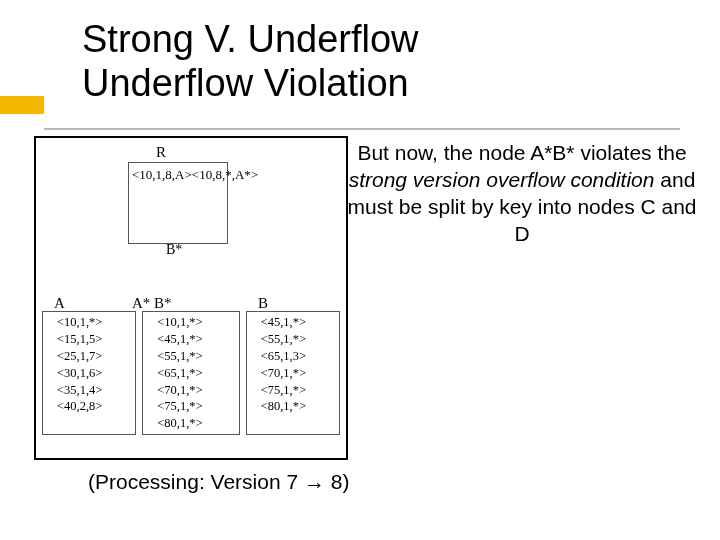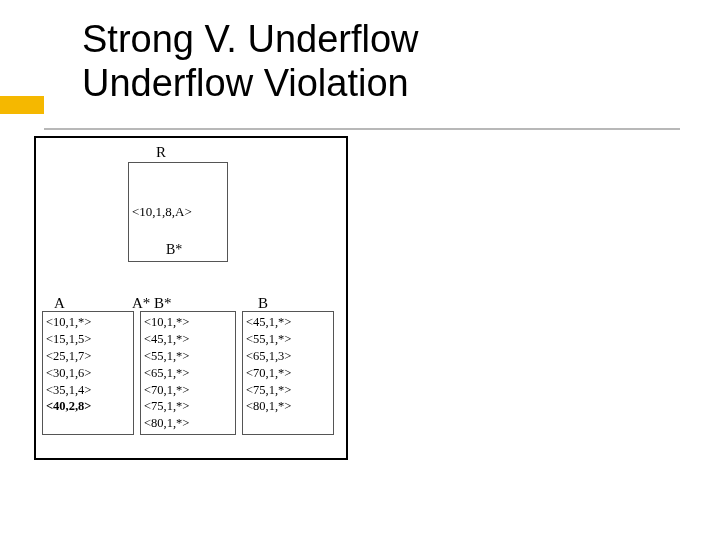--- a/index.html
+++ b/index.html
@@ -9,28 +9,28 @@
               background:#f5b800;}
   .title{position:absolute;left:82px;top:18px;font-size:38px;
          font-family:Verdana,Arial,sans-serif;line-height:1.15;width:520px;}
   .rule{position:absolute;left:44px;top:128px;width:636px;height:0;
         border-top:2px solid #b8b8b8;}
   .diagram{position:absolute;left:34px;top:136px;width:310px;height:320px;
            border:2px solid #000;background:#fff;font-family:"Times New Roman",serif;
            font-size:15px;line-height:1.35;}
   .root-lbl{position:absolute;left:120px;top:4px;}
   .rbox{position:absolute;left:92px;top:24px;width:92px;height:74px;
-        border:1px solid #555;padding:12px 3px;font-size:13px;
-        display:flex;flex-direction:column;justify-content:space-around;}
+        border:1px solid #555;padding:3px 3px;font-size:13px;
+        display:flex;flex-direction:row;justify-content:space-around;}
   .bstar{position:absolute;left:130px;top:103px;font-size:14px;}
   .leaf-lbls{position:absolute;top:155px;left:0;width:310px;}
   .leaf-lbl{position:absolute;top:0;font-size:15px;}
   .leafrow{position:absolute;top:173px;left:6px;width:298px;
            display:flex;gap:6px;}
-  .leafbox{border:1px solid #555;width:84px;padding:2px 3px;font-size:12.5px;
+  .leafbox{border:1px solid #555;width:84px;padding:2px 14px;font-size:12.5px;
            display:flex;flex-direction:column;line-height:1.35;}
   .leafbox.wide{width:88px;}
   .body-text{position:absolute;left:342px;top:140px;width:360px;
              font-size:21px;text-align:center;
              font-family:Verdana,Arial,sans-serif;line-height:1.28;}
   .body-text .italic{font-style:italic;}
   .caption{position:absolute;left:88px;top:470px;font-size:21px;
            font-family:Arial,Helvetica,sans-serif;}
   .arrow{font-family:Arial,sans-serif;}
 </style>
@@ -45,37 +45,38 @@
     <span>Strong V. Underflow</span><br>
     <span>Underflow Violation</span>
   </div>
 
   <div class="rule"></div>
 
   <div class="diagram">
     <div class="root-lbl">R</div>
     <div class="rbox">
       <div>&lt;10,1,8,A&gt;</div>
+      <div>&lt;10,8,*,A*&gt;</div>
     </div>
     <div class="bstar">B*</div>
 
     <div class="leaf-lbls">
       <span class="leaf-lbl" style="left:18px">A</span>
       <span class="leaf-lbl" style="left:96px">A* B*</span>
       <span class="leaf-lbl" style="left:222px">B</span>
     </div>
 
     <div class="leafrow">
       <div class="leafbox">
         <span>&lt;10,1,*&gt;</span>
         <span>&lt;15,1,5&gt;</span>
         <span>&lt;25,1,7&gt;</span>
         <span>&lt;30,1,6&gt;</span>
         <span>&lt;35,1,4&gt;</span>
-        <span style="font-weight:bold">&lt;40,2,8&gt;</span>
+        <span style="font-weight:normal">&lt;40,2,8&gt;</span>
       </div>
       <div class="leafbox wide">
         <span>&lt;10,1,*&gt;</span>
         <span>&lt;45,1,*&gt;</span>
         <span>&lt;55,1,*&gt;</span>
         <span>&lt;65,1,*&gt;</span>
         <span>&lt;70,1,*&gt;</span>
         <span>&lt;75,1,*&gt;</span>
         <span>&lt;80,1,*&gt;</span>
       </div>
@@ -83,15 +84,21 @@
         <span>&lt;45,1,*&gt;</span>
         <span>&lt;55,1,*&gt;</span>
         <span>&lt;65,1,3&gt;</span>
         <span>&lt;70,1,*&gt;</span>
         <span>&lt;75,1,*&gt;</span>
         <span>&lt;80,1,*&gt;</span>
       </div>
     </div>
   </div>
 
+  <div class="body-text">
+    <span>But now, the node A*B* violates the </span><span class="italic">strong version overflow condition</span><span> and must be split by key into nodes C and D</span>
+  </div>
 
+  <div class="caption">
+    <span>(Processing: Version 7</span><span class="arrow"> → </span><span>8)</span>
+  </div>
 
 </div>
 
 </body></html>

